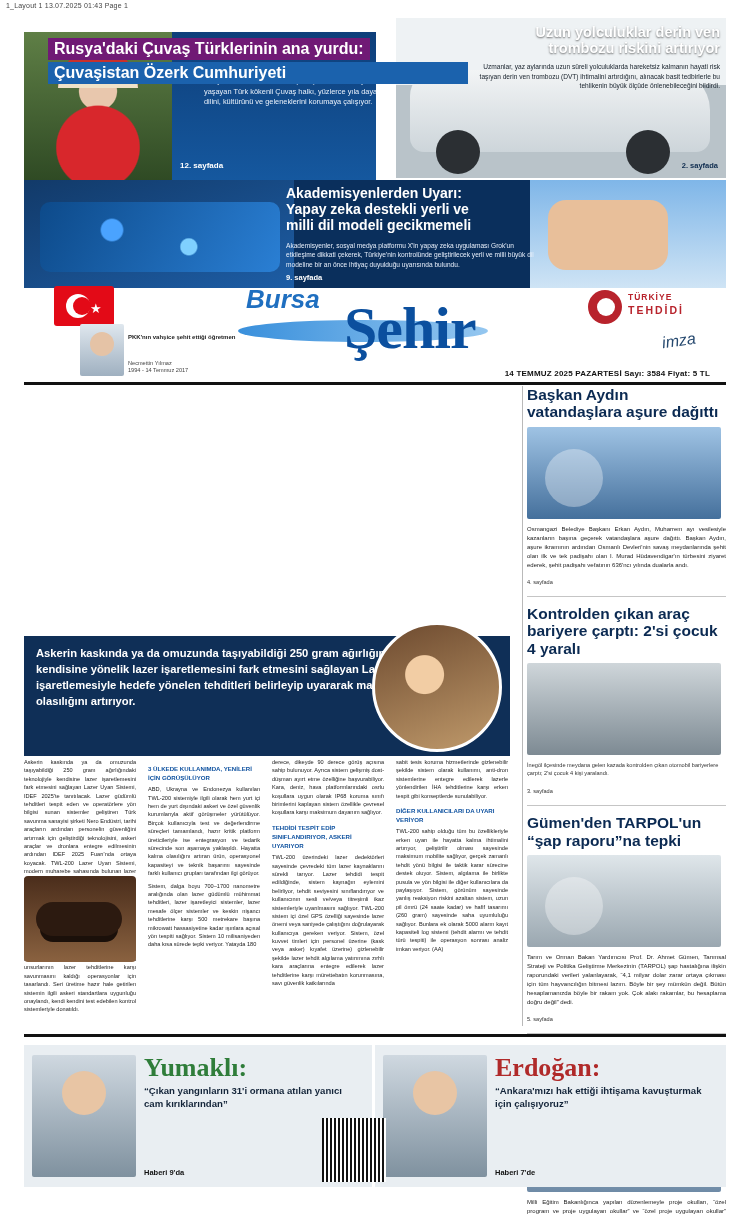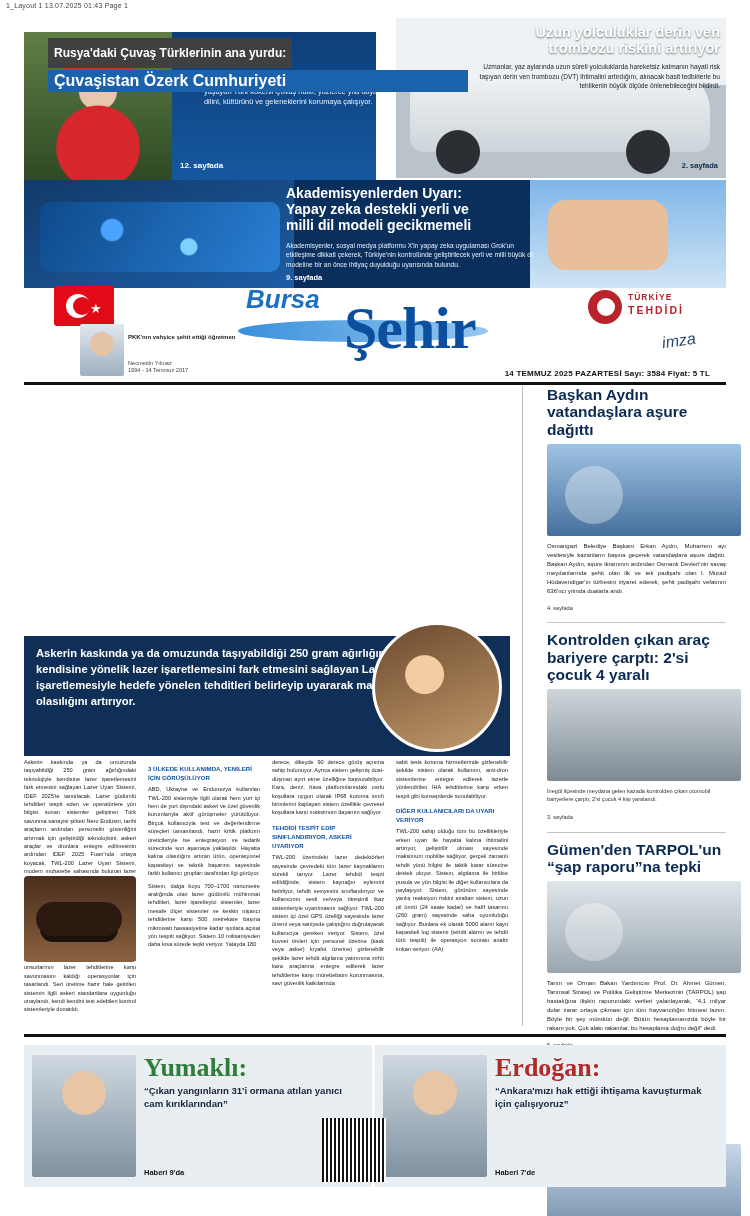--- a/index.html
+++ b/index.html
@@ -10,21 +10,21 @@
   
   .tl{position:absolute;left:0;top:14px;width:352px;height:148px;background:linear-gradient(180deg,#0e3f7a,#15589f);overflow:hidden;}
   .tl .photo{position:absolute;left:0;top:0;width:148px;height:148px;background:
       radial-gradient(circle at 50% 78%,#d8272c 0 30%,transparent 31%),
       radial-gradient(circle at 50% 40%,#e8c7ad 0 16%,transparent 17%),
       linear-gradient(180deg,#5f7f46,#2f4a24);}
   .tl .photo:after{content:"";position:absolute;left:34px;top:16px;width:80px;height:40px;border-radius:40px 40px 0 0;background:#c9302c;box-shadow:0 -6px 0 #efe2c8 inset;}
   .tl .txt{position:absolute;left:156px;top:44px;width:188px;font-size:7.4px;line-height:1.45;color:#e9f1fb;margin-left:24px;}
   .tl .pagelink{position:absolute;left:156px;bottom:10px;font-size:8px;color:#fff;font-weight:bold;}
   .tl-head{position:absolute;left:24px;top:20px;width:420px;z-index:5;}
-  .tl-head .k1{display:inline-block;background:#404040;color:#fff;font-size:12px;font-weight:bold;padding:8px 6px;}
+  .tl-head .k1{display:inline-block;background:#701a75;color:#fff;font-size:16px;font-weight:bold;padding:2px 6px;}
   .tl-head .k2{display:block;margin-top:2px;background:#1b62ad;color:#fff;font-size:16px;font-weight:bold;padding:2px 6px;}
   
   .tr{position:absolute;right:0;top:0;width:330px;height:160px;overflow:hidden;background:#cfd9df;}
   .tr .car{position:absolute;left:0;top:0;width:330px;height:160px;background:
      linear-gradient(180deg,#eef2f4 0 42%,#b9c3c9 42% 100%);}
   .tr .car:before{content:"";position:absolute;left:14px;top:52px;width:300px;height:82px;border-radius:26px 40px 14px 14px;background:linear-gradient(180deg,#f2f4f5,#cdd5da);}
   .tr .car:after{content:"";position:absolute;left:40px;top:112px;width:44px;height:44px;border-radius:50%;background:#2b2f33;box-shadow:190px 0 0 #2b2f33;}
   .tr .ov{position:absolute;right:6px;top:6px;width:244px;}
   .tr .ov h3{margin:0;font-size:14.5px;line-height:1.12;color:#fff;font-weight:bold;text-align:right;text-shadow:0 1px 2px rgba(0,0,0,.55);}
   .tr .ov p{margin:6px 0 0;font-size:6.6px;line-height:1.42;color:#16202a;text-align:right;}
@@ -58,21 +58,21 @@
   .sign{position:absolute;right:30px;top:50px;font-size:16px;font-style:italic;color:#25486e;transform:rotate(-8deg);}
   .memo{position:absolute;left:56px;top:42px;width:74px;height:52px;}
   .memo .ph{position:absolute;left:0;top:0;width:44px;height:52px;background:linear-gradient(180deg,#dfe7ee,#9fb0c0);border-radius:2px;}
   .memo .ph:after{content:"";position:absolute;left:10px;top:8px;width:24px;height:24px;border-radius:50%;background:#e5c3a6;}
   .memo .c1{position:absolute;left:48px;top:10px;width:120px;font-size:6px;line-height:1.3;color:#222;font-weight:bold;}
   .memo .c2{position:absolute;left:48px;top:36px;width:120px;font-size:5.6px;line-height:1.25;color:#444;}
   .mastline{position:absolute;right:16px;bottom:4px;font-size:8px;color:#111;font-weight:bold;letter-spacing:.2px;}
   
   .main{position:absolute;left:24px;top:386px;width:702px;height:640px;}
   .left{position:absolute;left:0;top:0;width:486px;height:640px;}
-  .right{position:absolute;right:0;top:0;width:204px;height:640px;border-left:1px solid #b9b9b9;padding-left:24px;box-sizing:border-box;}
+  .right{position:absolute;right:0;top:0;width:204px;height:640px;border-left:1px solid #b9b9b9;padding-left:4px;box-sizing:border-box;}
   .hero{position:absolute;left:0;top:0;width:486px;height:250px;background:linear-gradient(135deg,#0a0d10,#1e2a33 60%,#46606f);overflow:hidden;}
   .hero .dev{position:absolute;right:56px;top:36px;width:150px;height:168px;border-radius:12px;background:linear-gradient(180deg,#2e3a42,#10171c);box-shadow:0 0 28px rgba(120,190,255,.25);}
   .hero .dev:before{content:"";position:absolute;left:46px;top:52px;width:54px;height:54px;border-radius:50%;background:radial-gradient(circle,#7fd2ff 0 35%,#13303f 36%);}
   .hero .glow{position:absolute;left:0;top:0;width:486px;height:250px;background:radial-gradient(circle at 72% 38%,rgba(90,190,255,.22),transparent 55%);}
   .headline{position:absolute;left:10px;top:6px;width:300px;color:#fff;font-size:44px;line-height:0.98;font-weight:bold;letter-spacing:-1px;font-family:"Liberation Sans",sans-serif;text-shadow:0 2px 6px rgba(0,0,0,.55);}
   .spot{position:absolute;left:0;top:250px;width:486px;height:120px;background:#0f2f57;color:#fff;padding:10px 12px;box-sizing:border-box;}
   .spot p{margin:0;font-size:11.2px;line-height:1.42;font-weight:bold;}
   .circlephoto{position:absolute;right:8px;top:236px;width:124px;height:124px;border-radius:50%;border:3px solid #fff;background:
       radial-gradient(circle at 40% 40%,#f2cda4 0 18%,transparent 19%),
       linear-gradient(160deg,#6d4a2f,#c09a6b);overflow:hidden;}

